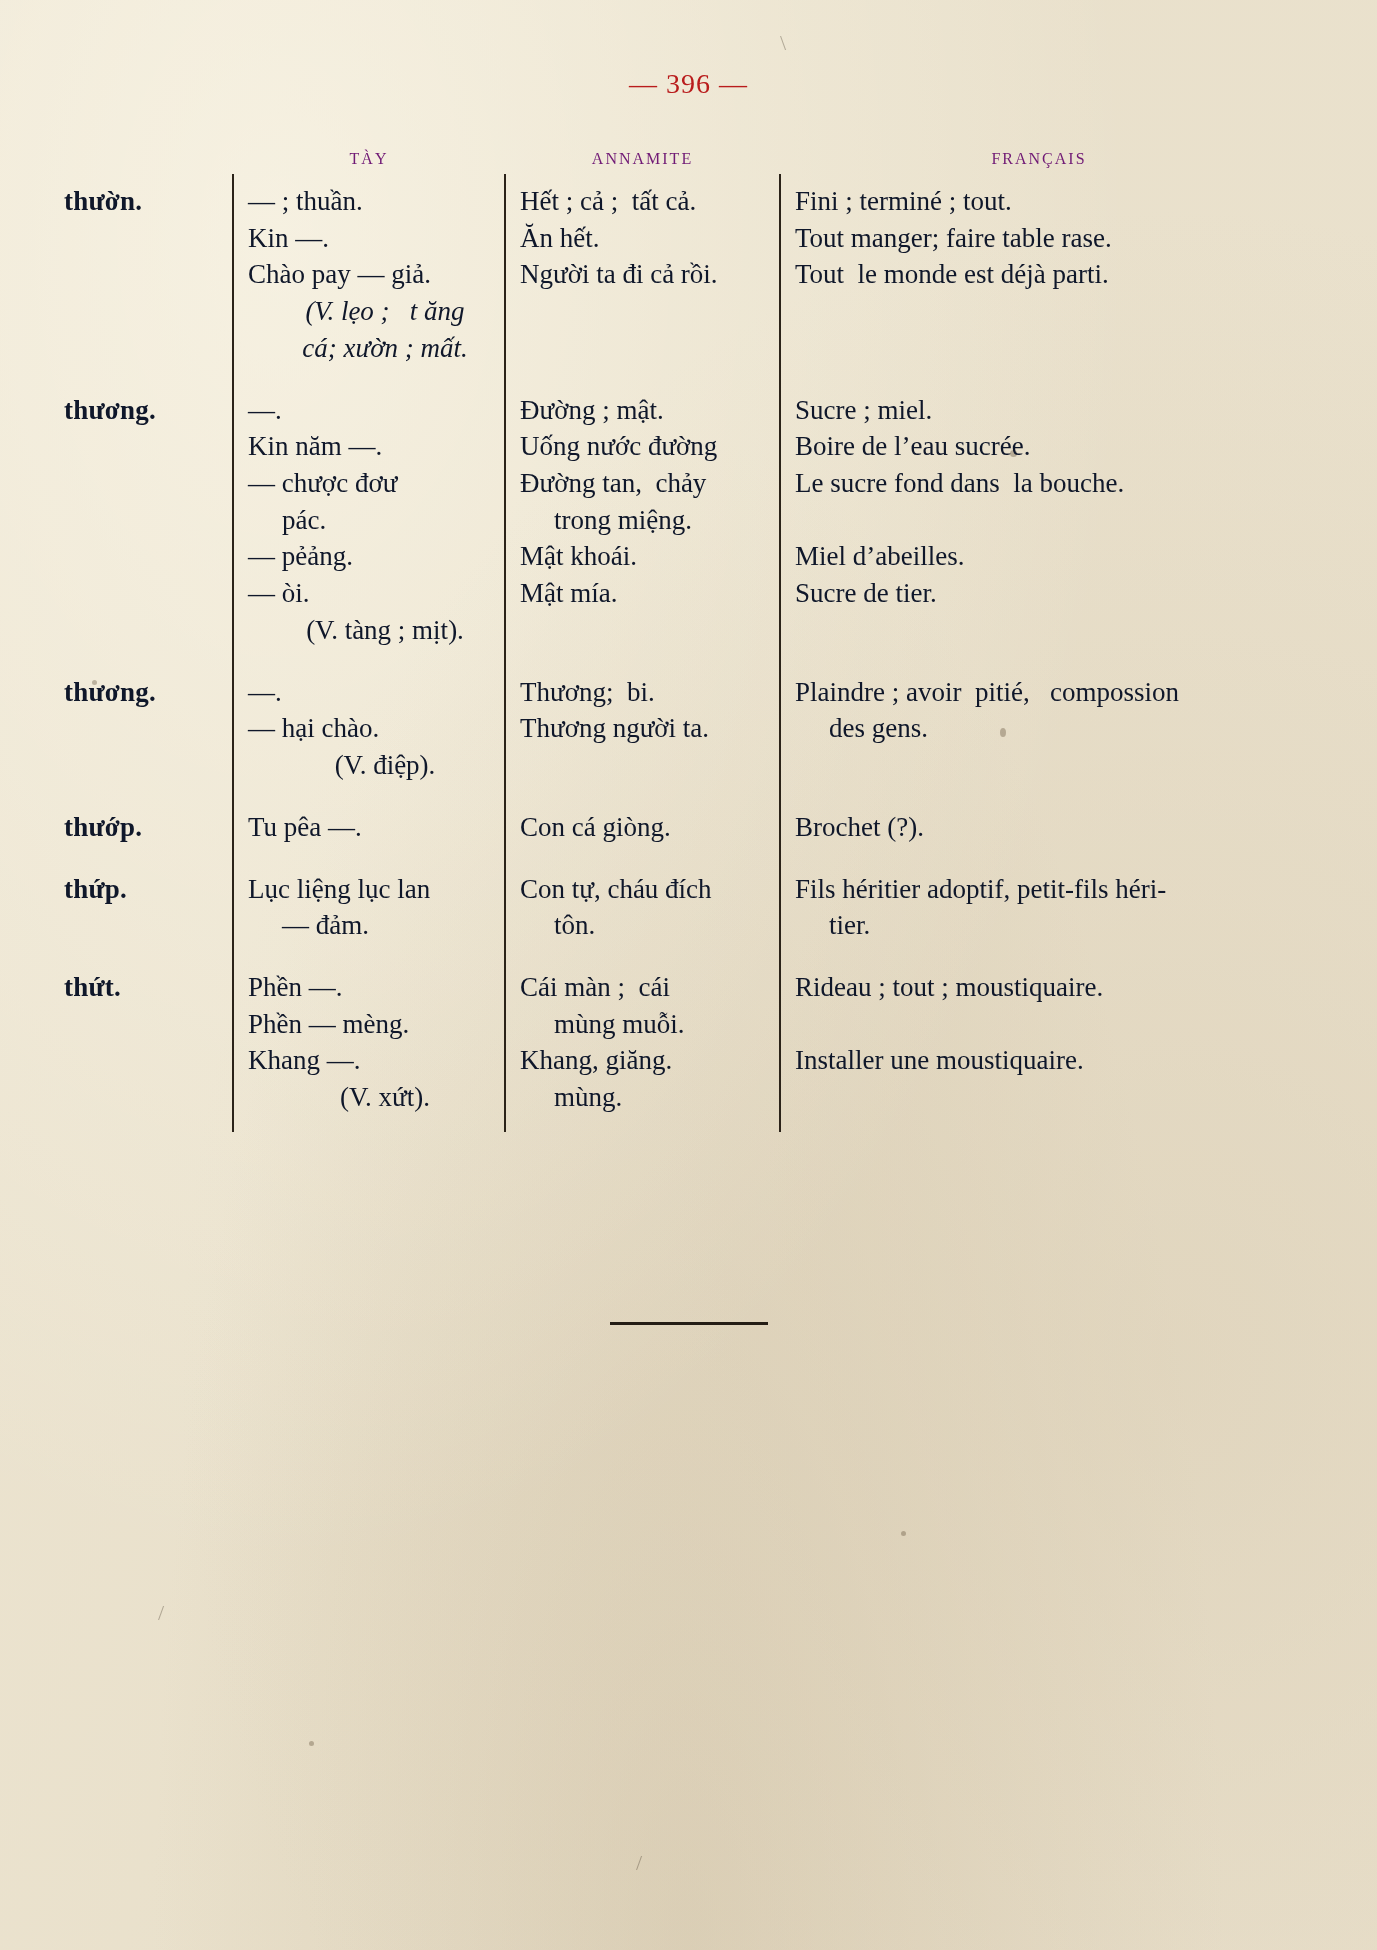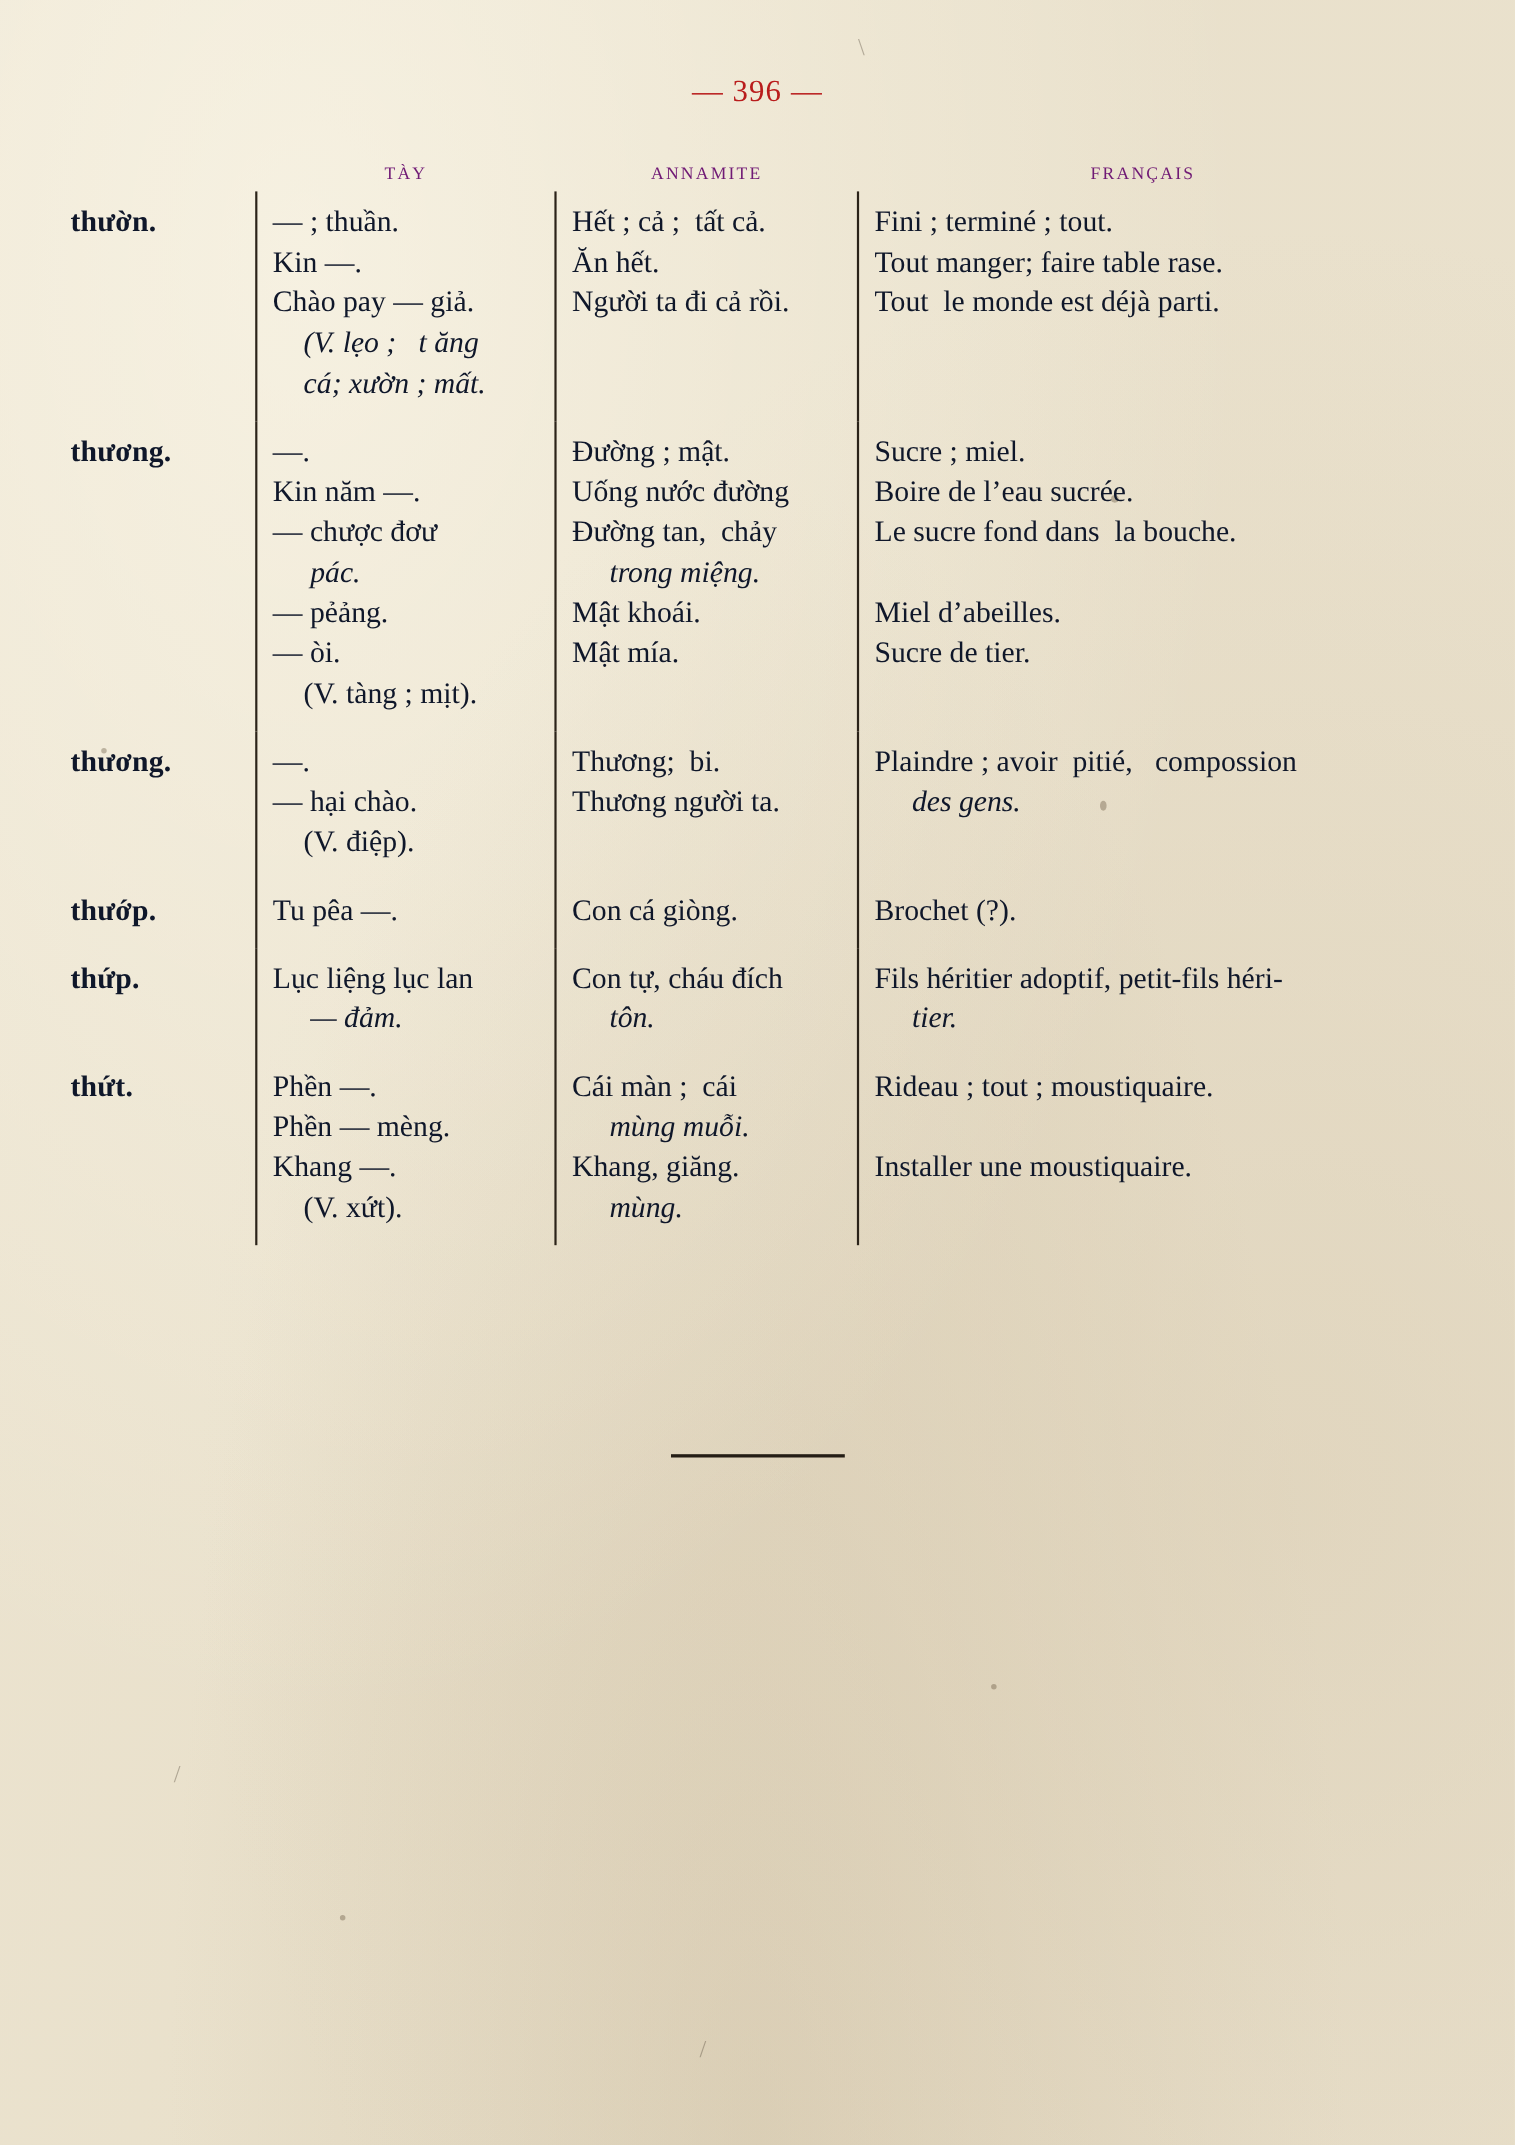--- a/index.html
+++ b/index.html
@@ -97,22 +97,22 @@
   td.head {
     font-weight: bold;
     font-size: 27px;
     padding-left: 6px;
     padding-right: 4px;
     white-space: nowrap;
     letter-spacing: 0.2px;
   }
 
   .ln { display: block; white-space: pre-wrap; }
-  .ln.ind1 { padding-left: 34px; font-style: italic; }
-  .ln.ind3 { padding-left: 28px; }
+  .ln.ind1 { padding-left: 34px; }
+  .ln.ind3 { padding-left: 28px; text-align: center; }
   .it { font-style: italic; }
 
   
   .bottom-rule {
     position: absolute;
     top: 1322px;
     left: 50%;
     transform: translateX(-50%);
     width: 158px;
     height: 3px;

